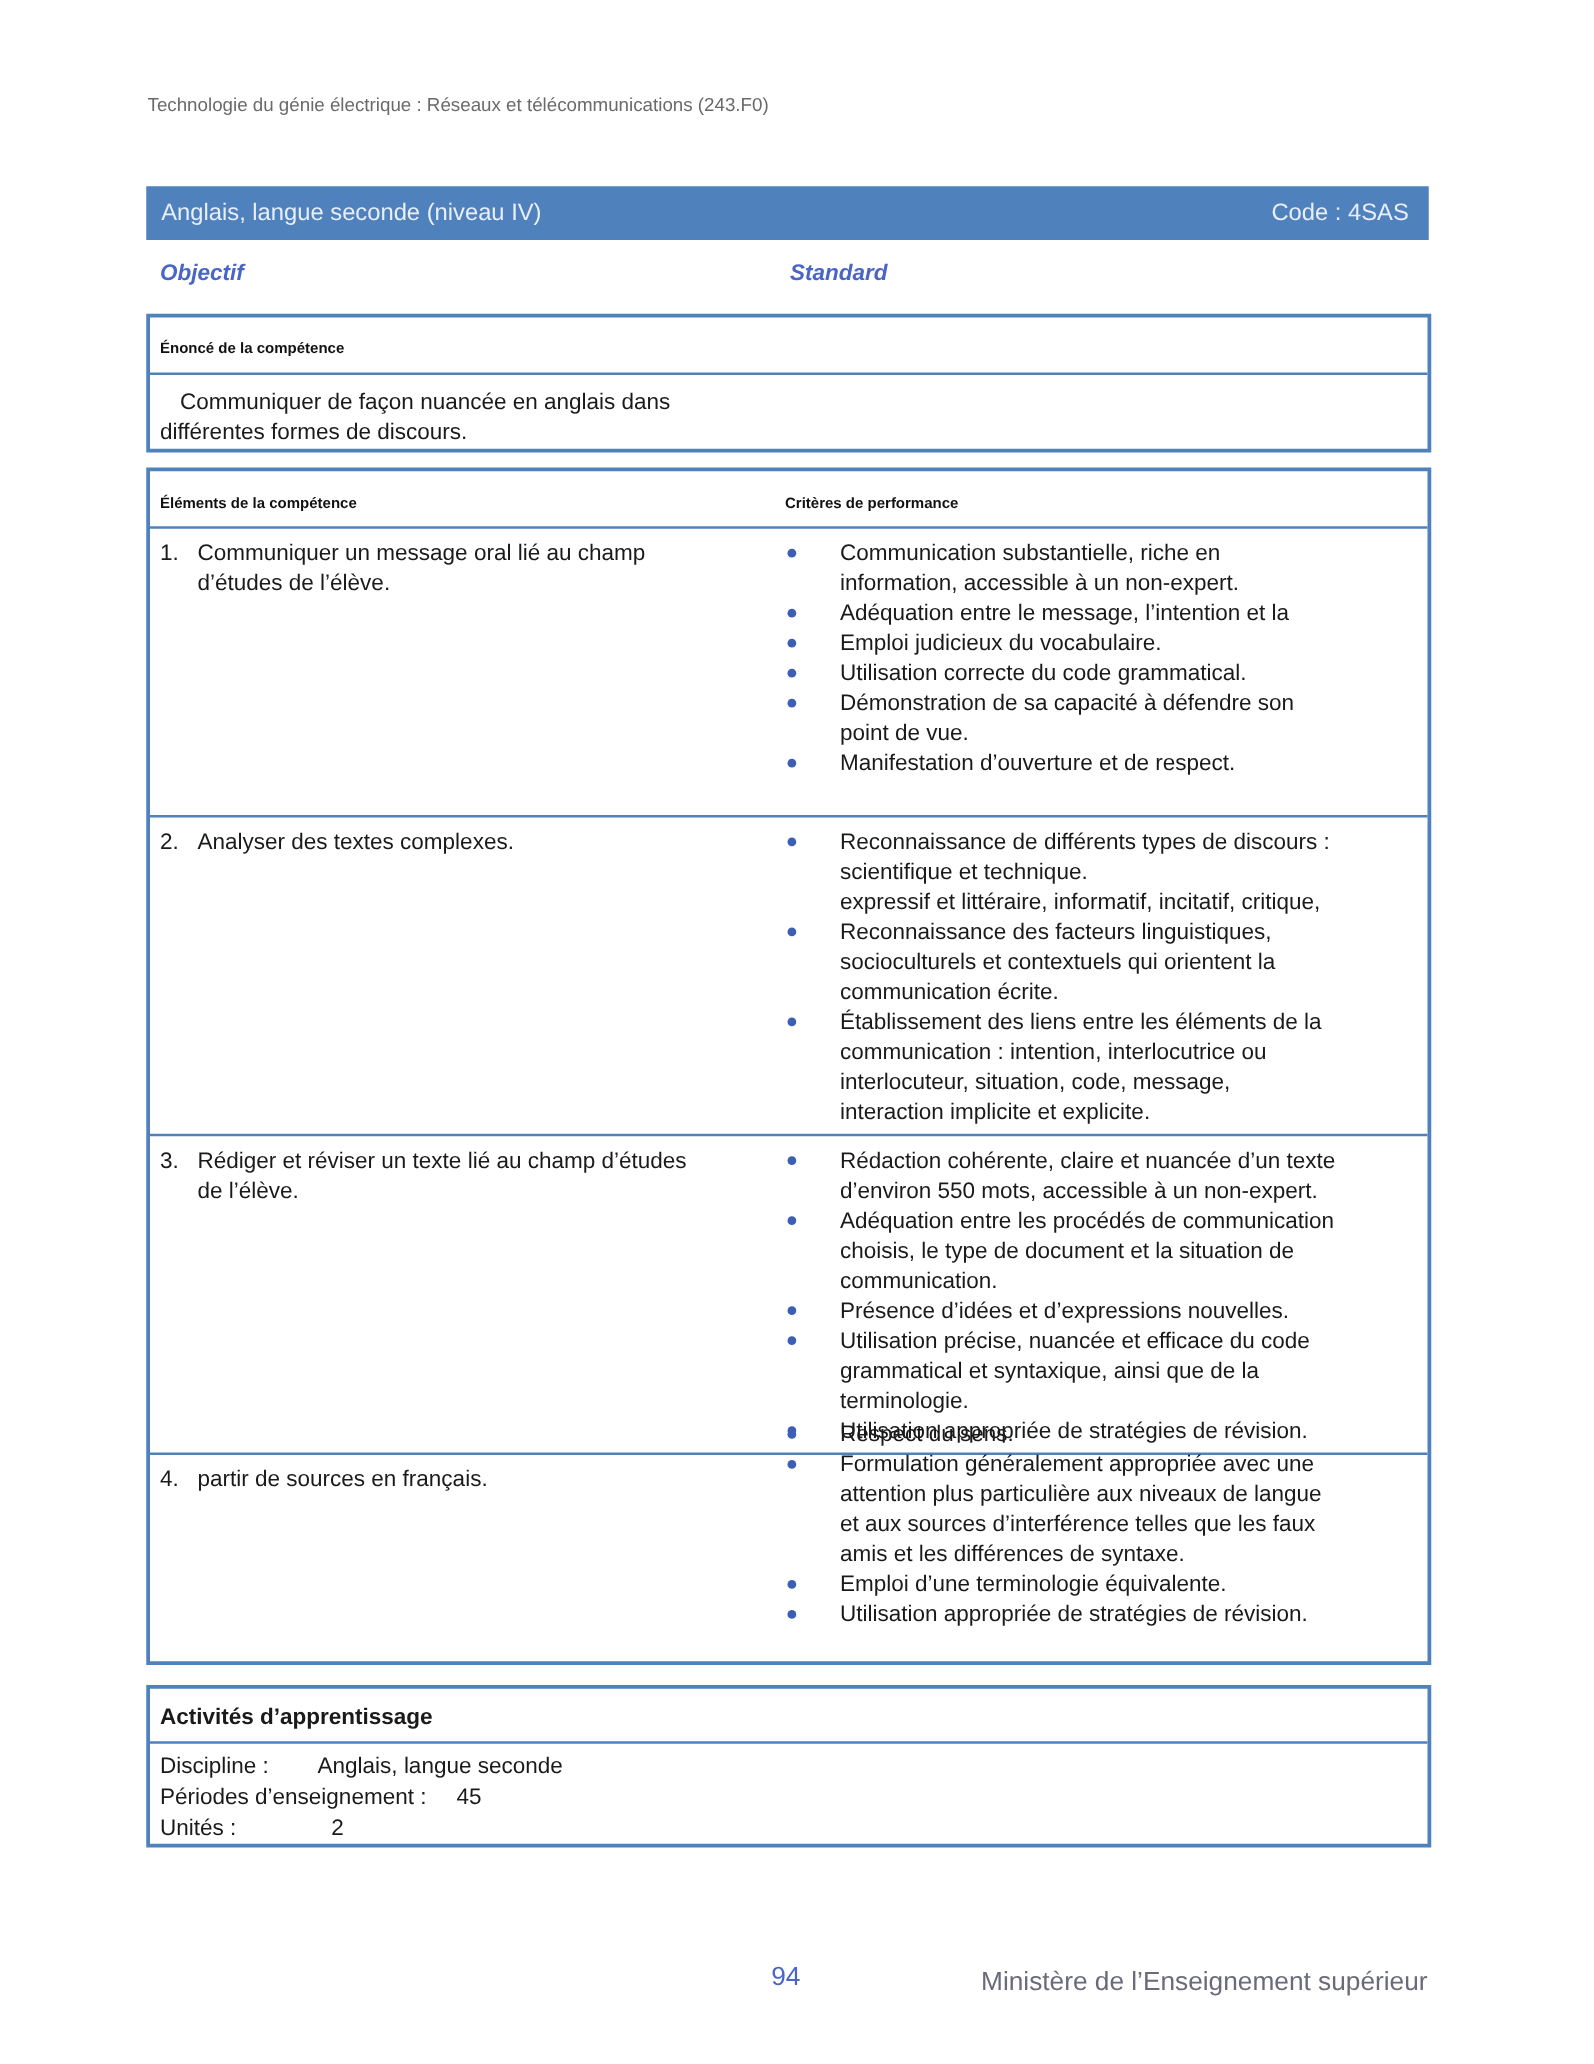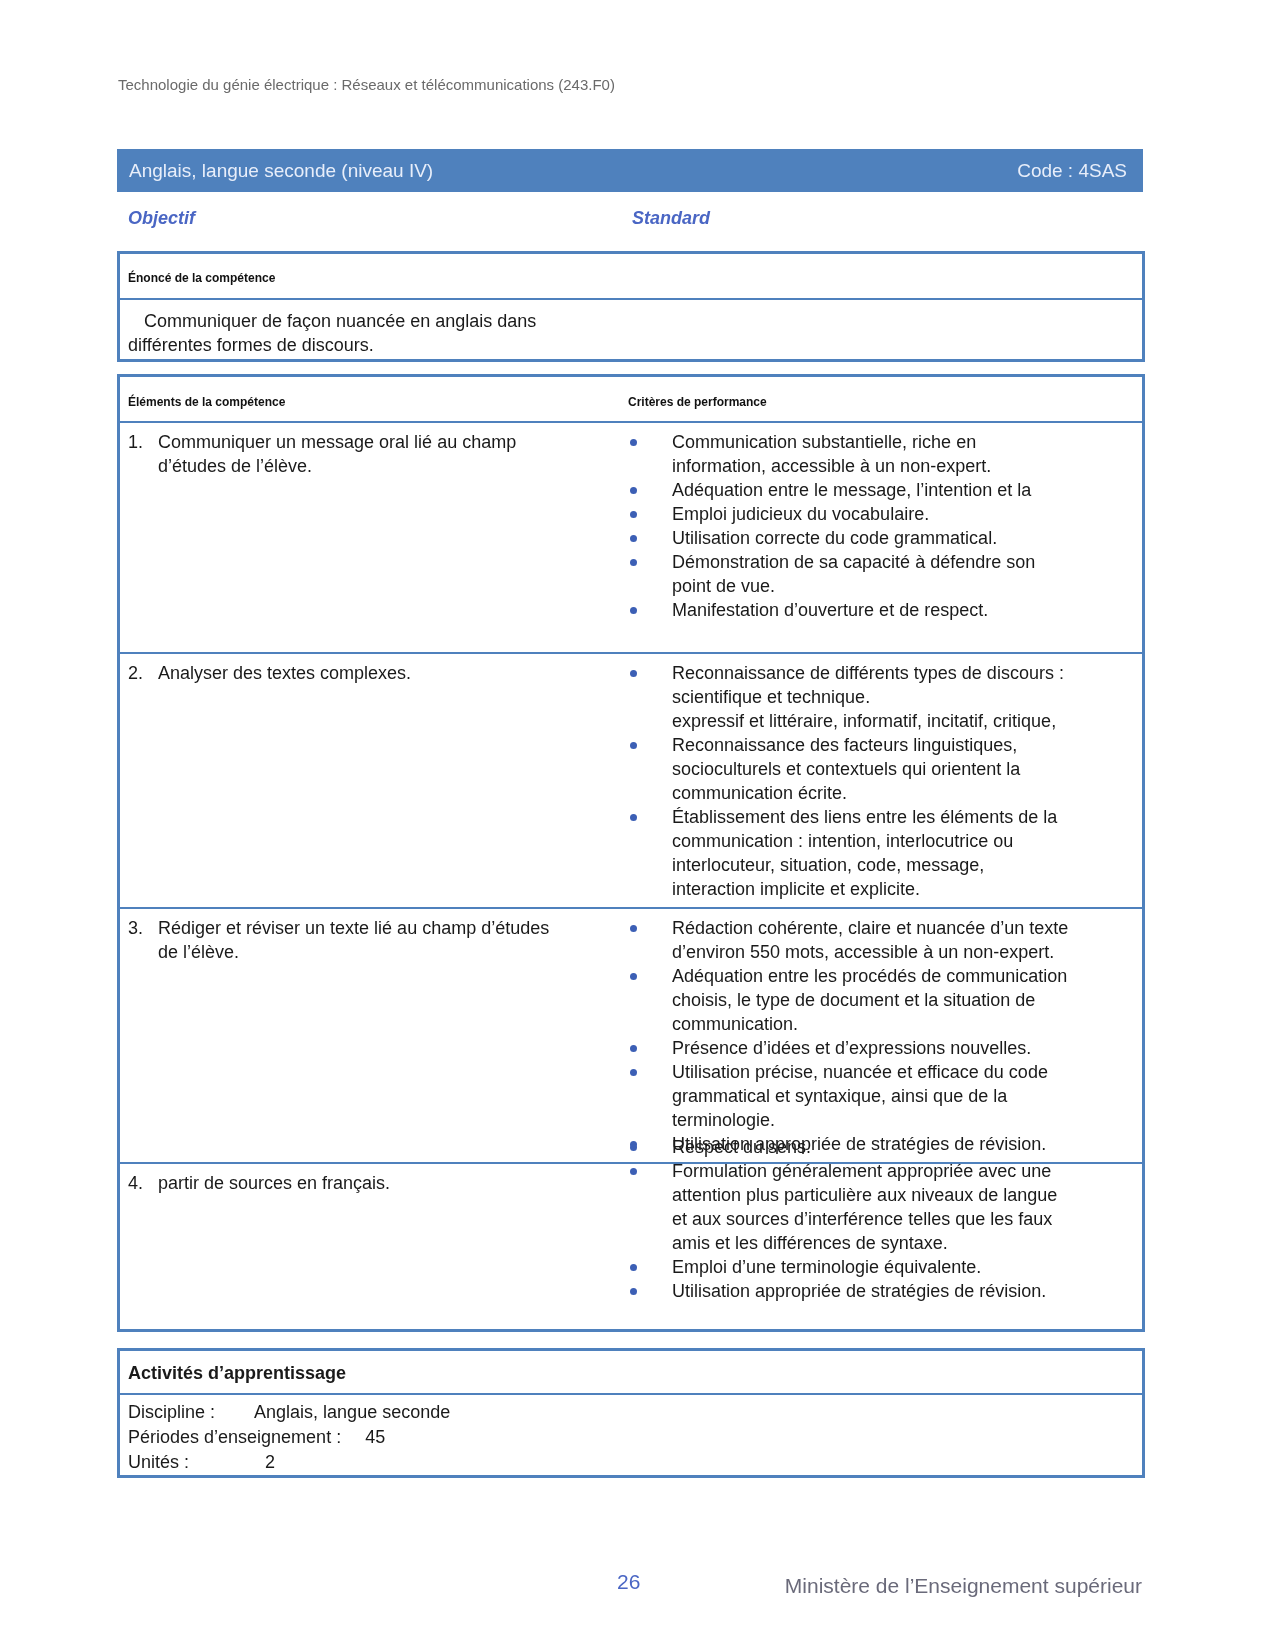--- a/index.html
+++ b/index.html
@@ -193,14 +193,14 @@
     <span style="display:inline-block;width:14px;"></span>
     <span>45</span>
   </div>
   <div class="act-line" style="top:101px;">
     <span>Unités :</span>
     <span style="display:inline-block;width:66px;"></span>
     <span>2</span>
   </div>
 </div>
 
-<div class="abs footer-page">26</div>
+<div class="abs footer-page">94</div>
 <div class="abs footer-min">Ministère de l’Enseignement supérieur</div>
 
 </body></html>

